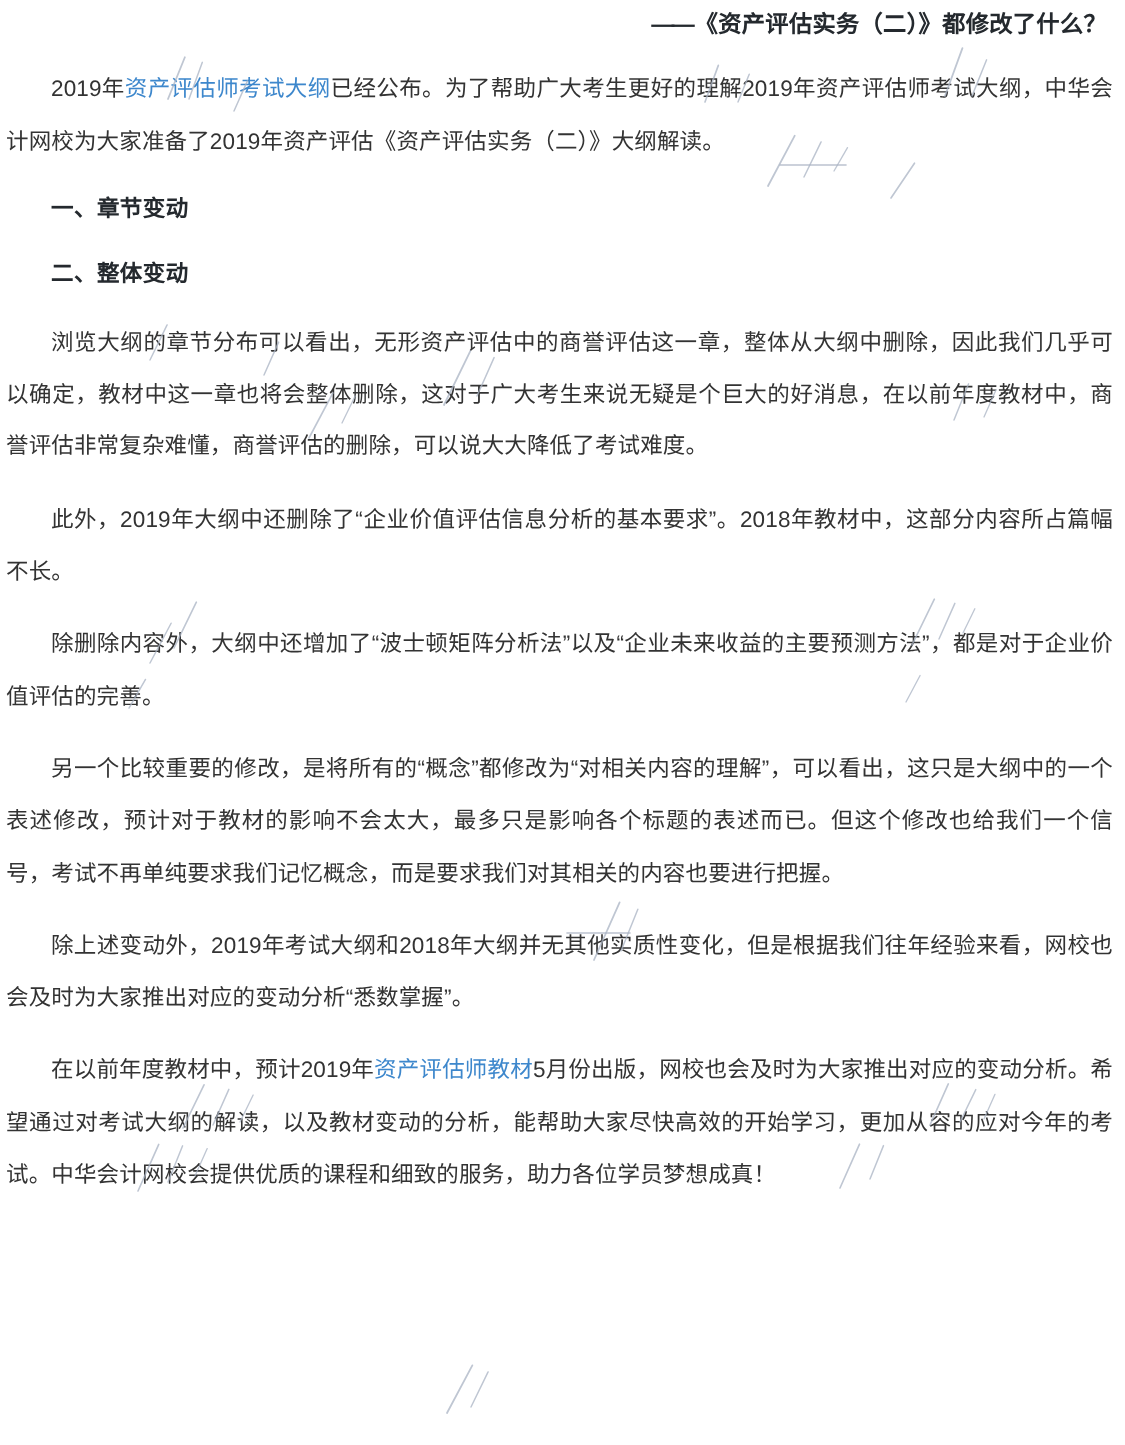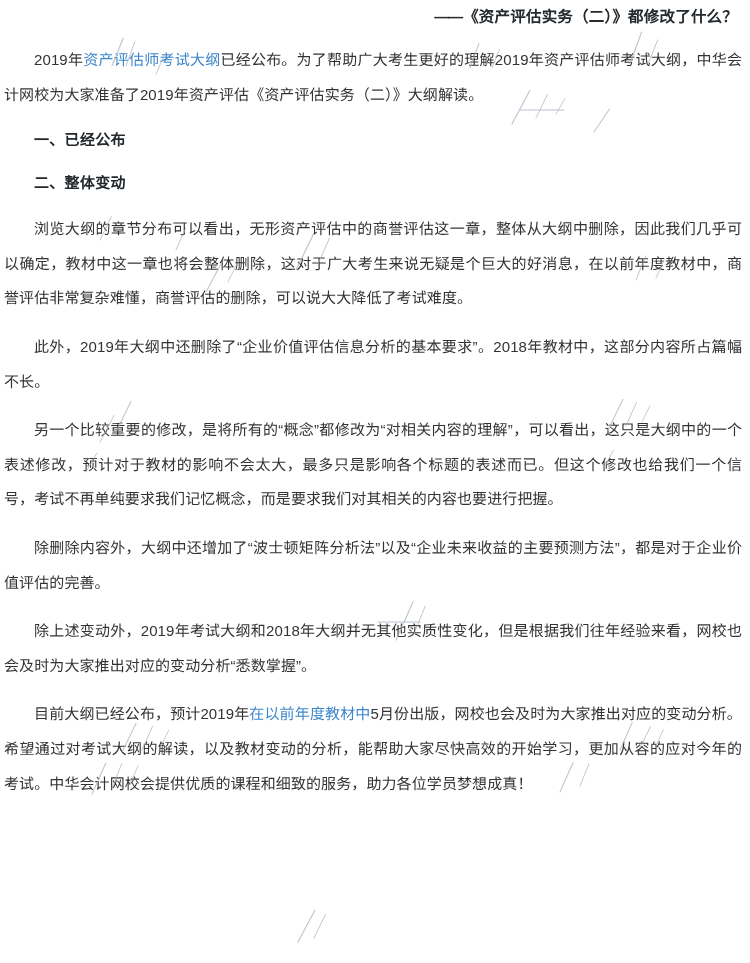--- a/index.html
+++ b/index.html
@@ -128,23 +128,23 @@
   </svg>
 
 <div class="page">
 
   <div class="doc-header">
     <span class="dash">——</span><span>《资产评估实务（二）》都修改了什么？</span>
   </div>
 
   <div id="content">
       <p class="para"><span>2019年</span><a class="inline-link" href="#" style="color: rgb(61, 135, 204);">资产评估师考试大纲</a><span>已经公布。为了帮助广大考生更好的理解2019年资产评估师考试大纲，中华会计网校为大家准备了2019年资产评估《资产评估实务（二）》大纲解读。</span></p>
-      <div class="section-heading">一、已经公布</div>
+      <div class="section-heading">一、章节变动</div>
       <div class="section-heading">二、整体变动</div>
       <p class="para"><span>浏览大纲的章节分布可以看出，无形资产评估中的商誉评估这一章，整体从大纲中删除，因此我们几乎可以确定，教材中这一章也将会整体删除，这对于广大考生来说无疑是个巨大的好消息，在以前年度教材中，商誉评估非常复杂难懂，商誉评估的删除，可以说大大降低了考试难度。</span></p>
       <p class="para"><span>此外，2019年大纲中还删除了“企业价值评估信息分析的基本要求”。2018年教材中，这部分内容所占篇幅不长。</span></p>
+      <p class="para"><span>除删除内容外，大纲中还增加了“波士顿矩阵分析法”以及“企业未来收益的主要预测方法”，都是对于企业价值评估的完善。</span></p>
       <p class="para"><span>另一个比较重要的修改，是将所有的“概念”都修改为“对相关内容的理解”，可以看出，这只是大纲中的一个表述修改，预计对于教材的影响不会太大，最多只是影响各个标题的表述而已。但这个修改也给我们一个信号，考试不再单纯要求我们记忆概念，而是要求我们对其相关的内容也要进行把握。</span></p>
-      <p class="para"><span>除删除内容外，大纲中还增加了“波士顿矩阵分析法”以及“企业未来收益的主要预测方法”，都是对于企业价值评估的完善。</span></p>
       <p class="para"><span>除上述变动外，2019年考试大纲和2018年大纲并无其他实质性变化，但是根据我们往年经验来看，网校也会及时为大家推出对应的变动分析“悉数掌握”。</span></p>
-      <p class="para"><span>目前大纲已经公布，预计2019年</span><a class="inline-link" href="#" style="color: rgb(61, 135, 204);">在以前年度教材中</a><span>5月份出版，网校也会及时为大家推出对应的变动分析。希望通过对考试大纲的解读，以及教材变动的分析，能帮助大家尽快高效的开始学习，更加从容的应对今年的考试。中华会计网校会提供优质的课程和细致的服务，助力各位学员梦想成真！</span></p>
+      <p class="para"><span>在以前年度教材中，预计2019年</span><a class="inline-link" href="#" style="color: rgb(61, 135, 204);">资产评估师教材</a><span>5月份出版，网校也会及时为大家推出对应的变动分析。希望通过对考试大纲的解读，以及教材变动的分析，能帮助大家尽快高效的开始学习，更加从容的应对今年的考试。中华会计网校会提供优质的课程和细致的服务，助力各位学员梦想成真！</span></p>
     </div>
 
 </div>
 
 </body></html>

